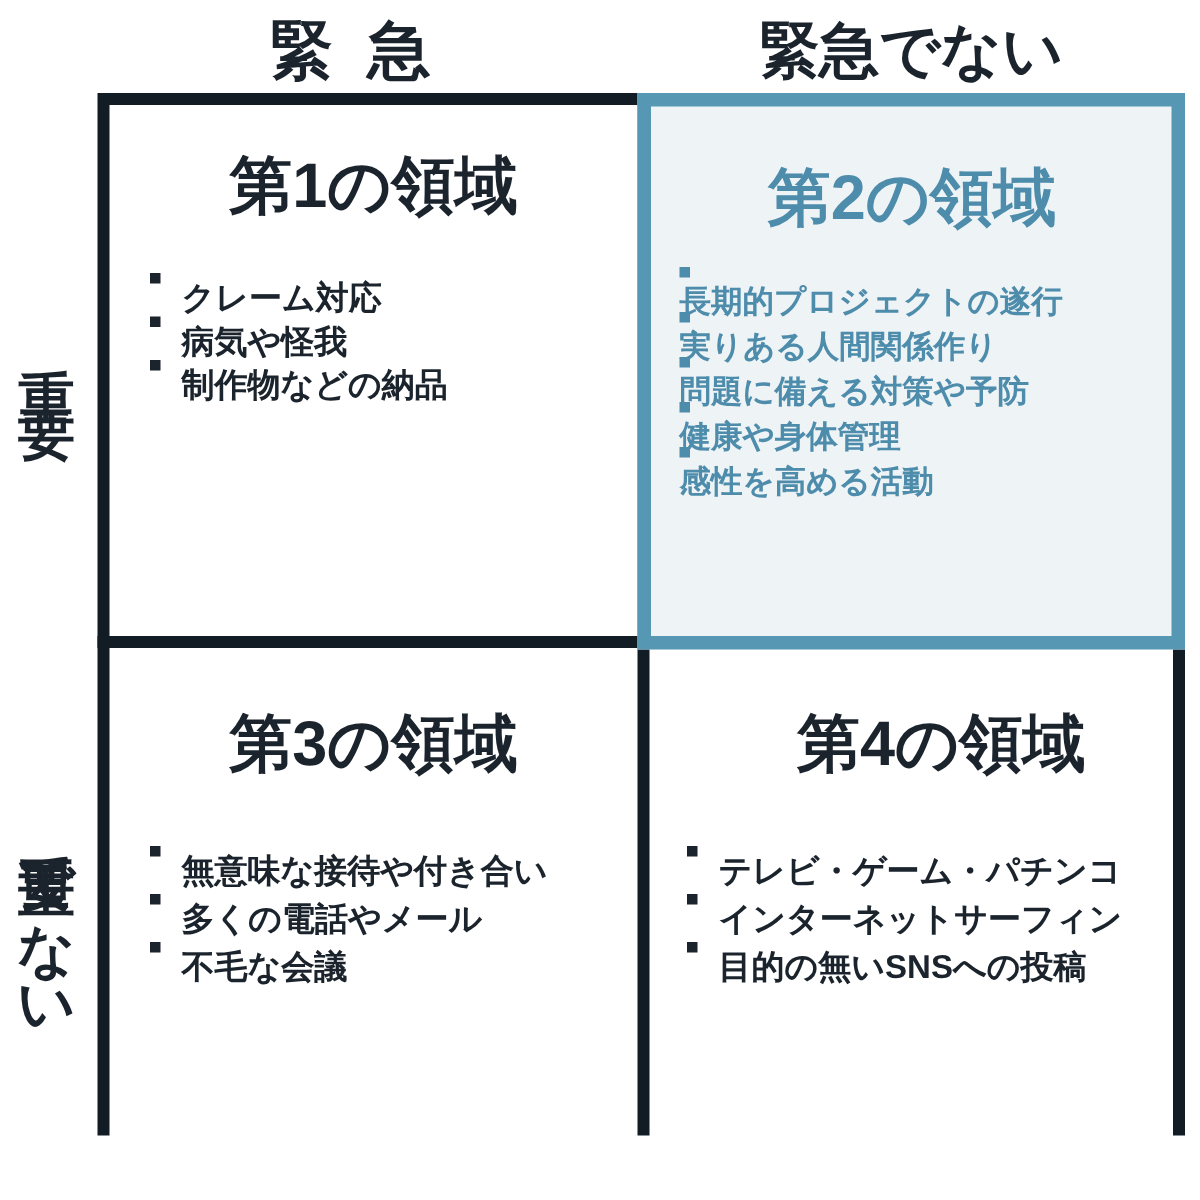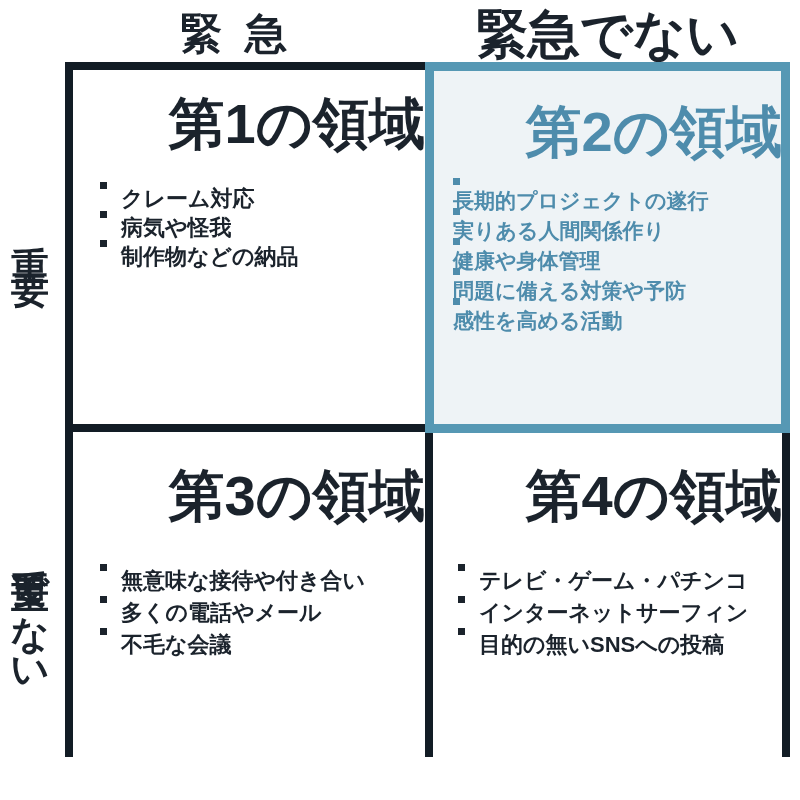--- a/index.html
+++ b/index.html
@@ -27,21 +27,21 @@
     position: absolute;
     top: 8px; height: 52px;
     line-height: 52px;
     text-align: center;
     font-weight: 900;
     font-size: 42px;
     color: var(--dark-text);
     white-space: nowrap;
   }
   .top-label.urgent      { left: 65px;  width: 360px; letter-spacing: 0.55em; }
-  .top-label.not-urgent  { left: 425px; width: 365px; font-size: 52px; }
+  .top-label.not-urgent  { left: 425px; width: 365px; font-size: 40px; }
   .side-label {
     position: absolute;
     left: 0; width: 55px;
     writing-mode: vertical-rl;
     text-orientation: upright;
     text-align: center;
     font-weight: 900;
     font-size: 38px;
     color: var(--dark-text);
     white-space: nowrap;
@@ -76,23 +76,23 @@
     left: 425px; top: 62px;
     width: 365px; height: 371px;
     background: var(--light-blue);
     border: 9px solid var(--blue);
     z-index: 2;
   }
   
   .q-header {
     position: absolute;
     z-index: 3;
-    text-align: right;
-    font-weight: 900;
-    font-size: 56px;
+    text-align: center;
+    font-weight: 900;
+    font-size: 42px;
     line-height: 56px;
     color: var(--dark-text);
     white-space: nowrap;
   }
   .q-header.q1 { left: 73px;  top: 96px;  width: 352px; }
   .q-header.q2 { left: 434px; top: 104px;  width: 348px; color: var(--blue-text); }
   .q-header.q3 { left: 73px;  top: 468px; width: 352px; }
   .q-header.q4 { left: 433px; top: 468px; width: 349px; padding-left: 40px; }
   .q-list {
     position: absolute;
@@ -156,25 +156,25 @@
       <div class="item">
         <span class="bullet"></span>
         <span>長期的プロジェクトの遂行</span>
       </div>
       <div class="item">
         <span class="bullet"></span>
         <span>実りある人間関係作り</span>
       </div>
       <div class="item">
         <span class="bullet"></span>
+        <span>問題に備える対策や予防</span>
+      </div>
+      <div class="item">
+        <span class="bullet"></span>
         <span>健康や身体管理</span>
-      </div>
-      <div class="item">
-        <span class="bullet"></span>
-        <span>問題に備える対策や予防</span>
       </div>
       <div class="item">
         <span class="bullet"></span>
         <span>感性を高める活動</span>
       </div>
     </div>
 
   <div class="q-header q3">第3の領域</div>
   <div class="q-list q3">
       <div class="item">

